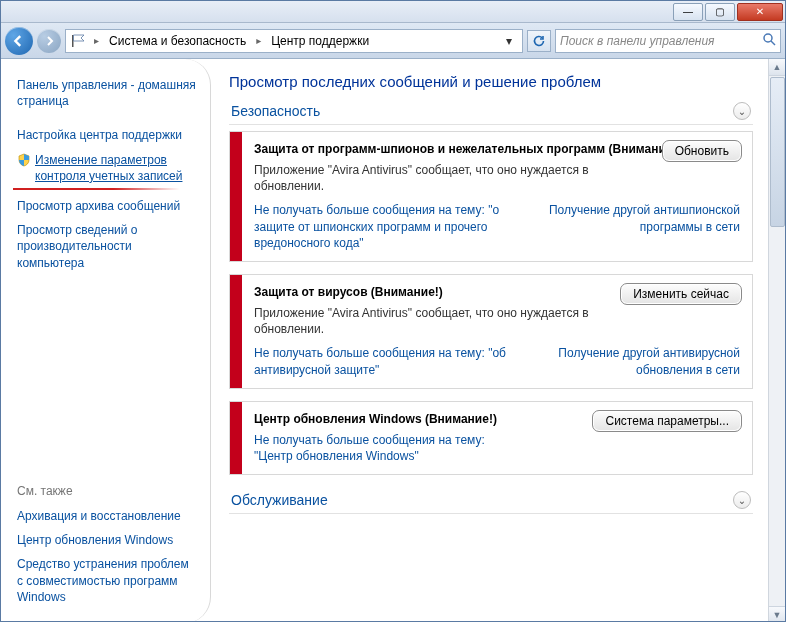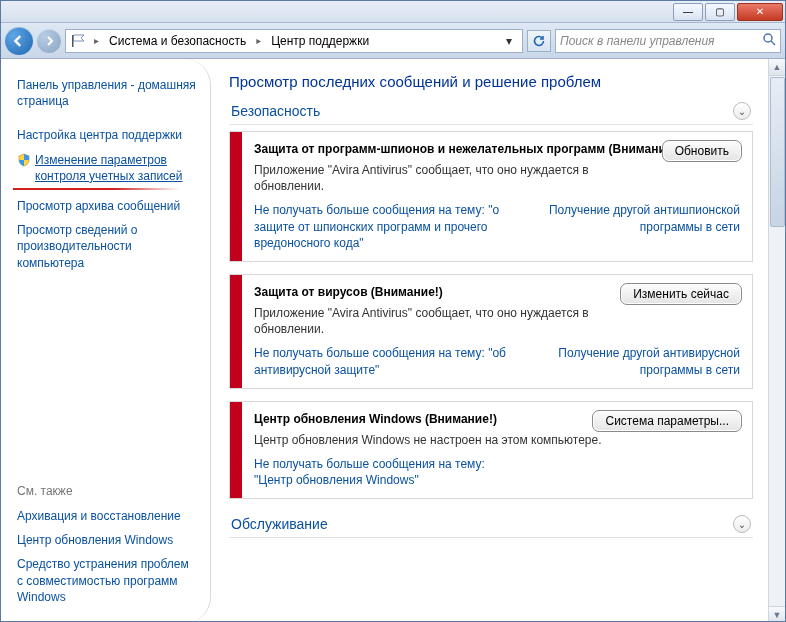--- a/index.html
+++ b/index.html
@@ -246,31 +246,30 @@
       </div>
 
       <div class="card">
         <div class="stripe"></div>
         <div class="body">
           <div class="title">Защита от вирусов  (Внимание!)</div>
           <button class="btn">Изменить сейчас</button>
           <div class="desc">Приложение "Avira Antivirus" сообщает, что оно нуждается в обновлении.</div>
           <div class="links">
             <a href="#" class="left">Не получать больше сообщения на тему: "об антивирусной защите"</a>
-            <a href="#" class="right">Получение другой антивирусной программы в сети</a>
+            <a href="#" class="right">Получение другой антивирусной обновления в сети</a>
           </div>
         </div>
       </div>
 
       <div class="card">
         <div class="stripe"></div>
         <div class="body">
           <div class="title">Центр обновления Windows  (Внимание!)</div>
           <button class="btn">Система параметры...</button>
-          <div class="desc">Центр обновления Windows не настроен на этом компьютере.</div>
           <div class="links">
             <a href="#" class="left">Не получать больше сообщения на тему: "Центр обновления Windows"</a>
             <a href="#" class="right"></a>
           </div>
         </div>
       </div>
 
       <div class="section-hd" style="margin-top:4px">
         <span>Обслуживание</span>
         <span class="chev">⌄</span>

